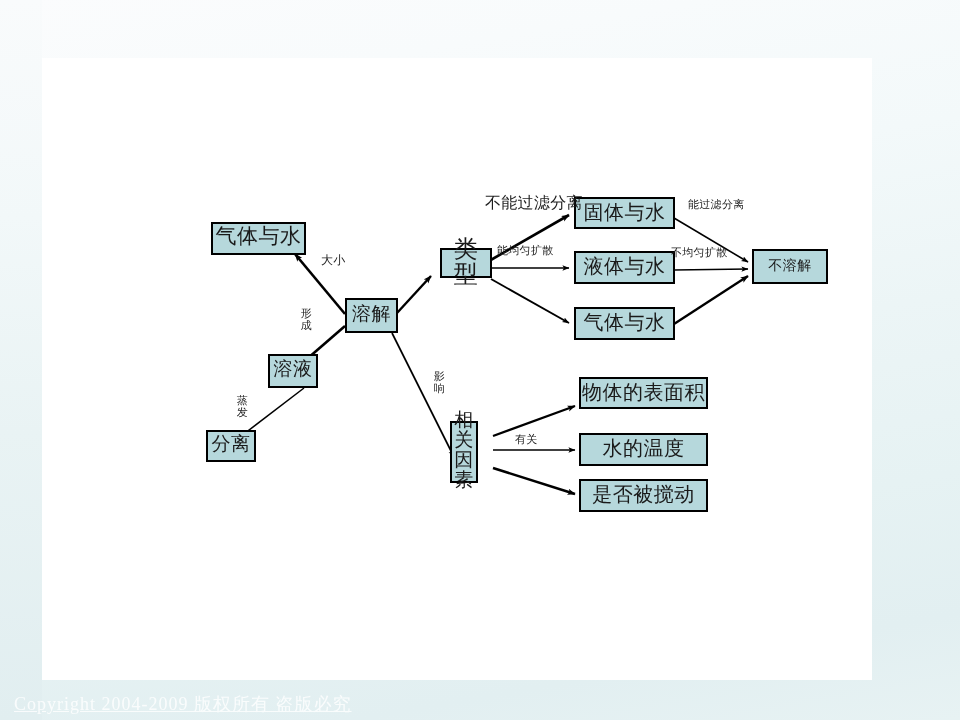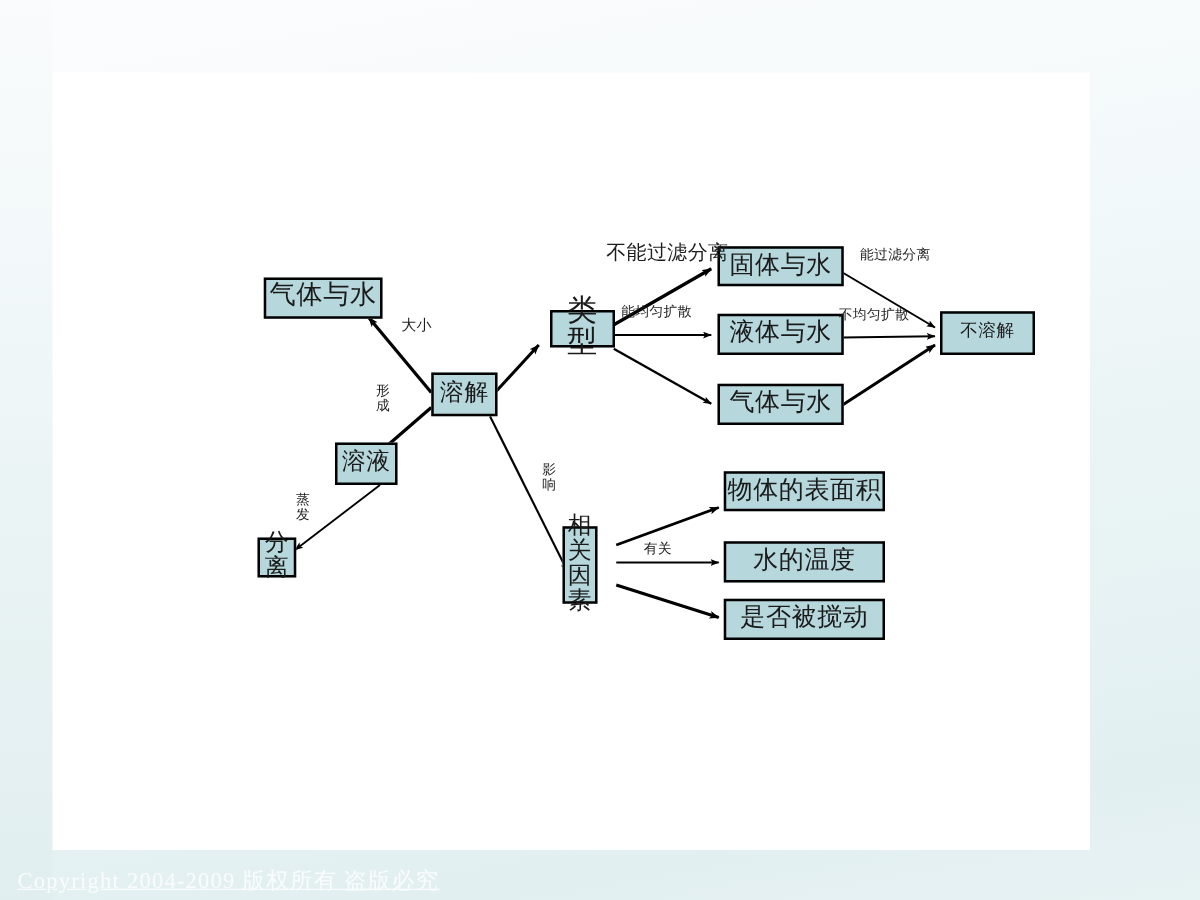--- a/index.html
+++ b/index.html
@@ -139,21 +139,21 @@
 
       <path d="M 451 410 L 533 436" fill="none" stroke="#000000" stroke-width="2.6" marker-end="url(#ah-thick)"></path>
     </svg>
 
     <div class="node" style="left:169px; top:164px; width:95px; height:33px; font-size:21px;">气体与水</div>
 
     <div class="node" style="left:303px; top:240px; width:53px; height:35px; font-size:19px;">溶解</div>
 
     <div class="node" style="left:226px; top:296px; width:50px; height:34px; font-size:19px;">溶液</div>
 
-    <div class="node" style="left:164px; top:372px; width:31px; height:32px; font-size:19px;">分离</div>
+    <div class="node" style="left:164px; top:372px; width:50px; height:32px; font-size:19px;">分离</div>
 
     <div class="node" style="left:398px; top:190px; width:52px; height:30px; font-size:24px;">类型</div>
 
     <div class="node" style="left:532px; top:139px; width:101px; height:32px; font-size:20px;">固体与水</div>
 
     <div class="node" style="left:532px; top:193px; width:101px; height:33px; font-size:20px;">液体与水</div>
 
     <div class="node" style="left:532px; top:249px; width:101px; height:33px; font-size:20px;">气体与水</div>
 
     <div class="node" style="left:710px; top:191px; width:76px; height:35px; font-size:14px;">不溶解</div>

